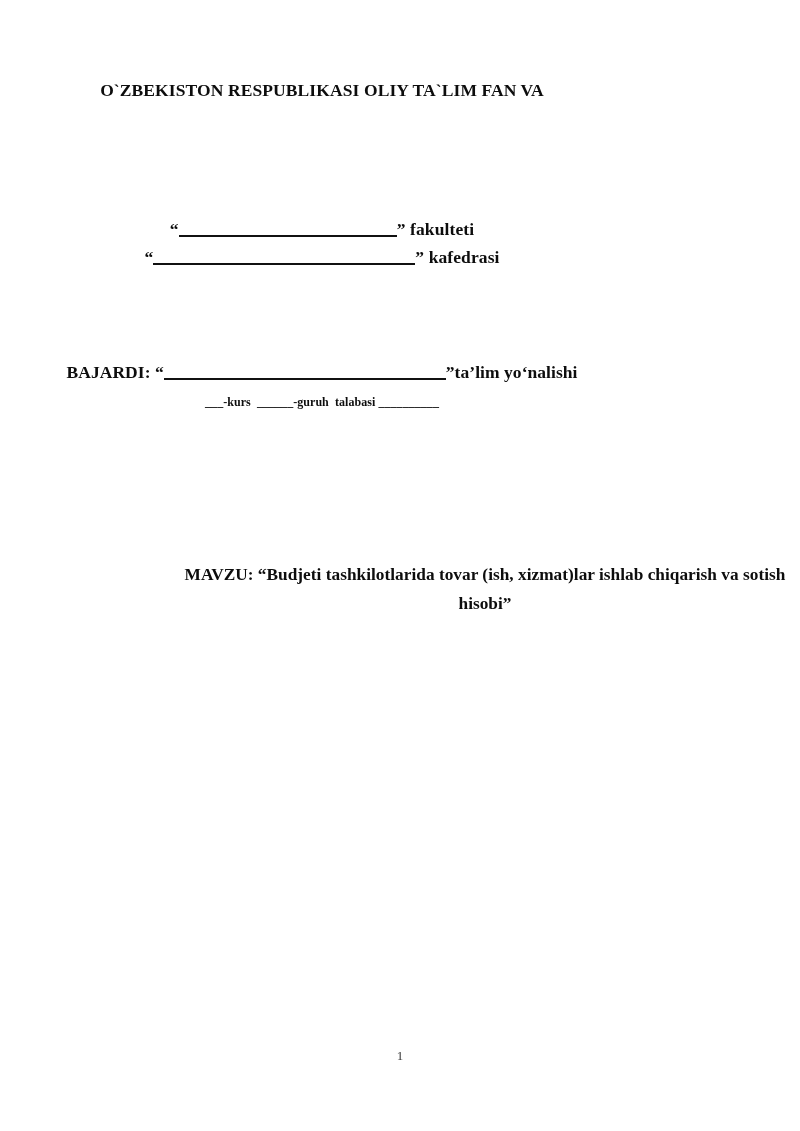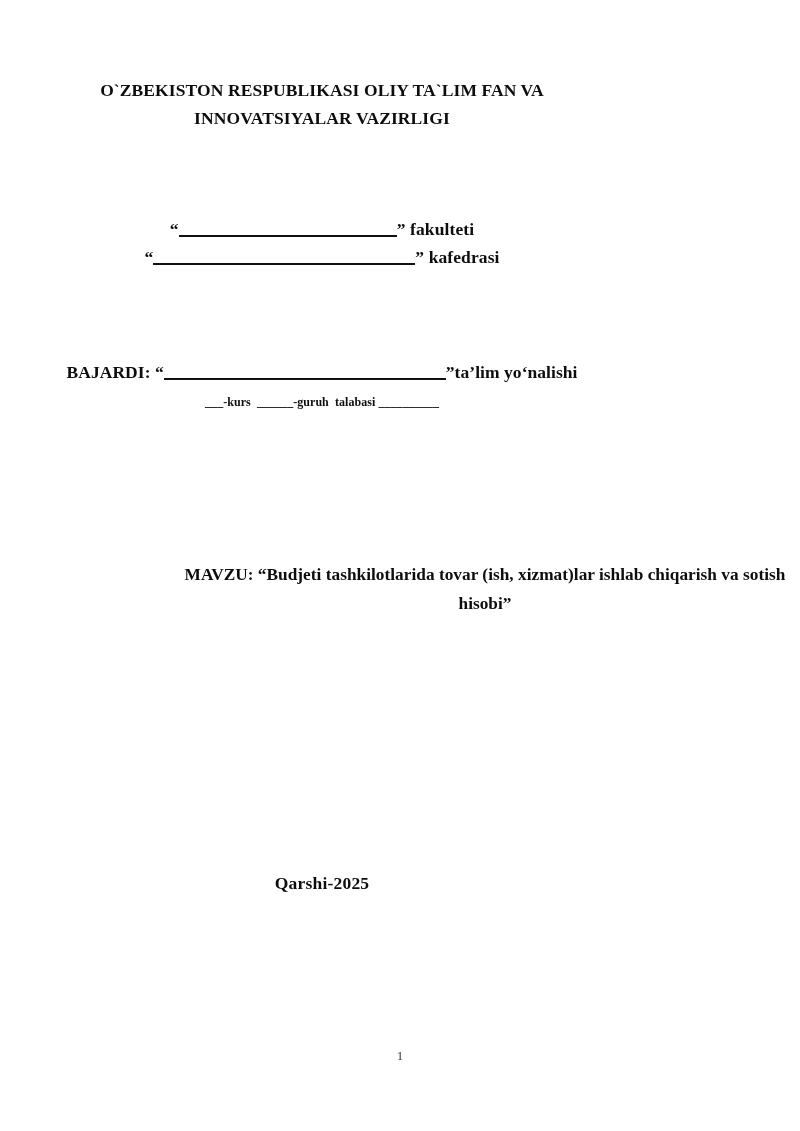--- a/index.html
+++ b/index.html
@@ -109,21 +109,20 @@
   #city-year-line   { top: 873px; }
   #page-number      { top: 1048px; }
 </style>
 </head>
 <body>
 
 <div class="page">
 
   <div class="row ministry" id="ministry-title">
     <div>O`ZBEKISTON RESPUBLIKASI OLIY TA`LIM FAN VA</div>
-    <div>INNOVATSIYALAR VAZIRLIGI</div>
   </div>
 
 
   <div class="row kaf-line" id="department-line">
     <span>“</span><span class="rule"></span><span>”</span><span>&nbsp;</span><span>kafedrasi</span>
   </div>
 
   <div class="row fac-line" id="faculty-line">
     <span>“</span><span class="rule"></span><span>”</span><span>&nbsp;</span><span>fakulteti</span>
   </div>
@@ -133,17 +132,16 @@
   </div>
 
   <div class="row bajardi-line2" id="performer-line-2">
     <span>___</span><span>-kurs</span><span>&nbsp;&nbsp;</span><span>______</span><span>-guruh</span><span>&nbsp;&nbsp;</span><span>talabasi</span><span>&nbsp;</span><span>__________</span>
   </div>
 
   <div class="row mavzu" id="topic-block">
     <span>MAVZU: “Budjeti tashkilotlarida tovar (ish, xizmat)lar ishlab chiqarish va sotish hisobi”</span>
   </div>
 
-  <div class="row city-year" id="city-year-line">Qarshi-2025</div>
 
   <div class="page-number" id="page-number">1</div>
 
 </div>
 
 </body></html>

